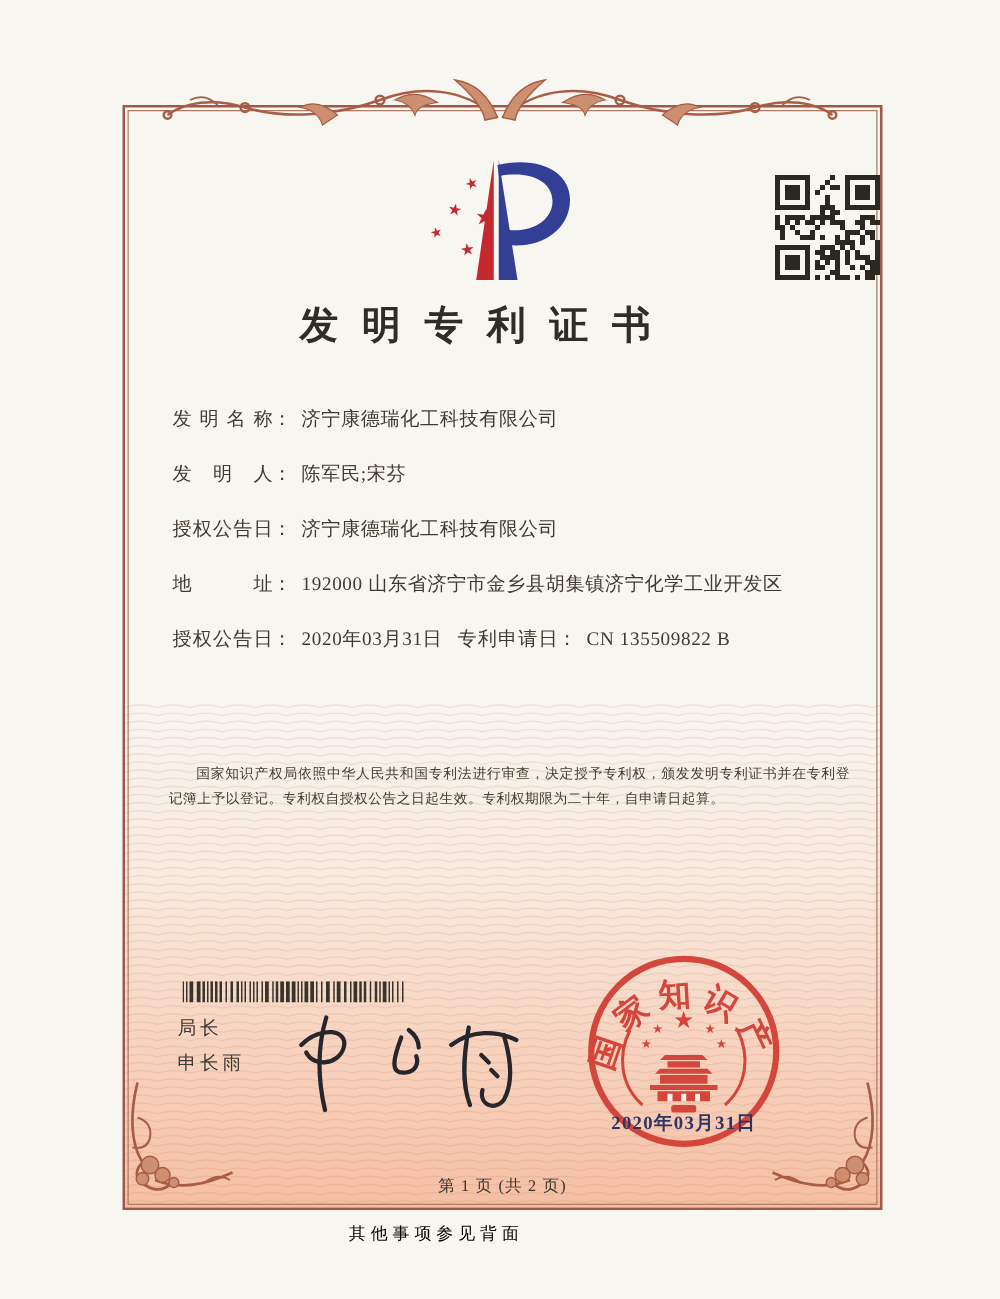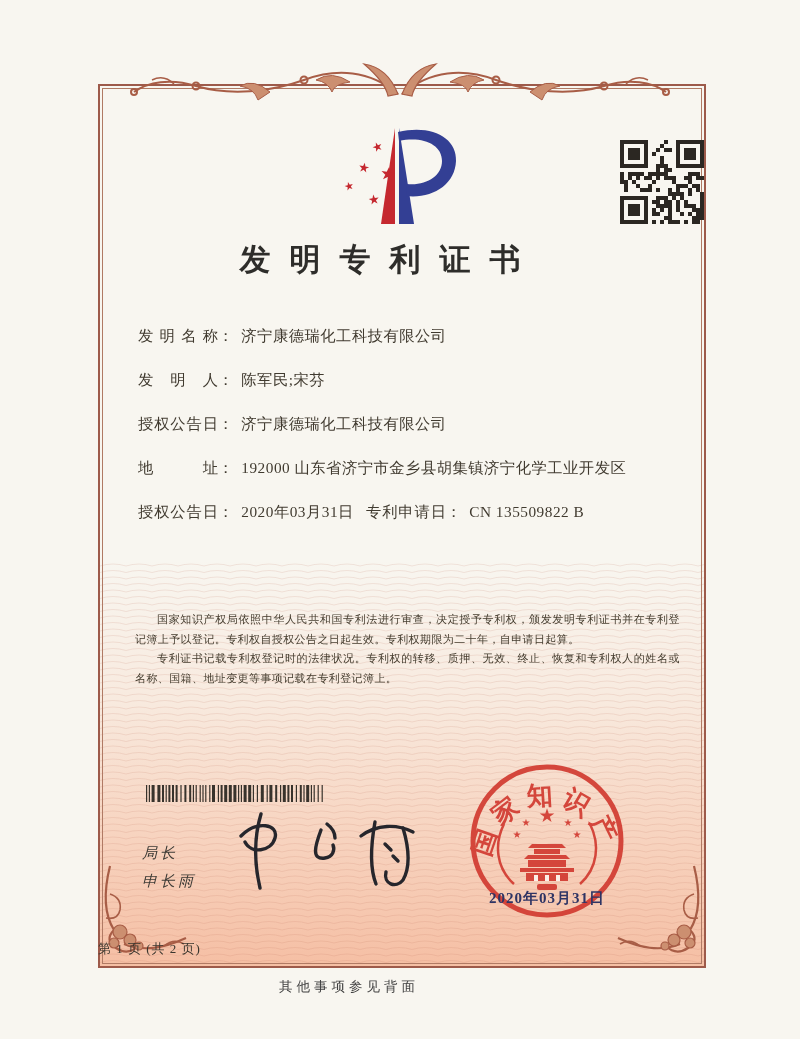--- a/index.html
+++ b/index.html
@@ -51,30 +51,30 @@
   }
   .fields{left:138px;top:326px;width:540px;font-size:15.3px;color:#403a2f;}
   .frow{height:20px;line-height:20px;margin-bottom:24px;white-space:nowrap;}
   .f-label{display:inline-block;width:80px;text-align:justify;text-align-last:justify;vertical-align:top;}
   .f-colon{display:inline-block;margin-right:8px;}
   .f-value{letter-spacing:0.5px;}
   .pair1{display:inline-block;width:228px;}
   .paras{left:135px;top:610px;width:545px;font-size:11px;line-height:1.78;color:#443c2e;text-align:justify;}
   .paras p{text-indent:2em;letter-spacing:0.4px;}
   .barcode{left:146px;top:785px;}
-  .officer{left:142px;top:839px;font-size:15px;letter-spacing:3px;color:#3c3a35;line-height:28px;font-style:italic;}
+  .officer{left:142px;top:809px;font-size:15px;letter-spacing:3px;color:#3c3a35;line-height:28px;}
   .signature{left:225px;top:800px;}
   .seal{left:468px;top:762px;opacity:0.93;}
   .seal-date{
     left:468px;top:889px;width:158px;text-align:center;
     font-size:15px;font-weight:bold;color:#2e3464;letter-spacing:1px;
     z-index:6;
   }
-  .page-info{left:98px;top:940px;width:608px;text-align:left;font-size:13px;letter-spacing:1px;color:#3a362e;}
-  .footer-note{left:0;top:978px;width:698px;text-align:center;font-size:13.5px;letter-spacing:4px;color:#404040;}
+  .page-info{left:98px;top:940px;width:608px;text-align:center;font-size:13px;letter-spacing:1px;color:#3a362e;}
+  .footer-note{left:0;top:978px;width:698px;text-align:center;font-size:13.5px;letter-spacing:4px;color:#000000;}
 </style>
 </head>
 <body>
 
 <div class="page">
 
   <div class="grad"></div>
   <svg class="waves" id="waves" width="604" height="406">
       <path d="M0 6.0 q13 -4 26 0 q13 -4 26 0 q13 -4 26 0 q13 -4 26 0 q13 -4 26 0 q13 -4 26 0 q13 -4 26 0 q13 -4 26 0 q13 -4 26 0 q13 -4 26 0 q13 -4 26 0 q13 -4 26 0 q13 -4 26 0 q13 -4 26 0 q13 -4 26 0 q13 -4 26 0 q13 -4 26 0 q13 -4 26 0 q13 -4 26 0 q13 -4 26 0 q13 -4 26 0 q13 -4 26 0 q13 -4 26 0 q13 -4 26 0" fill="none" stroke="rgba(190,110,85,0.15)" stroke-width="1"></path>
       <path d="M0 12.5 q13 -4 26 0 q13 -4 26 0 q13 -4 26 0 q13 -4 26 0 q13 -4 26 0 q13 -4 26 0 q13 -4 26 0 q13 -4 26 0 q13 -4 26 0 q13 -4 26 0 q13 -4 26 0 q13 -4 26 0 q13 -4 26 0 q13 -4 26 0 q13 -4 26 0 q13 -4 26 0 q13 -4 26 0 q13 -4 26 0 q13 -4 26 0 q13 -4 26 0 q13 -4 26 0 q13 -4 26 0 q13 -4 26 0 q13 -4 26 0" fill="none" stroke="rgba(190,110,85,0.15)" stroke-width="1"></path>
@@ -343,21 +343,20 @@
     <div class="frow">
       <span class="f-label">地址</span><span class="f-colon">：</span><span class="f-value">192000 山东省济宁市金乡县胡集镇济宁化学工业开发区</span>
     </div>
     <div class="frow">
       <span class="pair1"><span class="f-label">授权公告日</span><span class="f-colon">：</span><span class="f-value">2020年03月31日</span></span><span><span class="f-label">专利申请日</span><span class="f-colon">：</span><span class="f-value">CN 135509822 B</span></span>
     </div>
   </div>
 
   <div class="content paras" style="position:absolute">
     <p>国家知识产权局依照中华人民共和国专利法进行审查，决定授予专利权，颁发发明专利证书并在专利登记簿上予以登记。专利权自授权公告之日起生效。专利权期限为二十年，自申请日起算。</p>
-    <p>专利证书记载专利权登记时的法律状况。专利权的转移、质押、无效、终止、恢复和专利权人的姓名或名称、国籍、地址变更等事项记载在专利登记簿上。</p>
   </div>
 
   <svg class="content barcode" style="position:absolute" id="barcode" width="180" height="17">
       <rect x="0.0" y="0" width="1.2" height="17" fill="#38332c"></rect>
       <rect x="2.8" y="0" width="1.2" height="17" fill="#38332c"></rect>
       <rect x="5.6" y="0" width="3" height="17" fill="#38332c"></rect>
       <rect x="11.4" y="0" width="3" height="17" fill="#38332c"></rect>
       <rect x="16.0" y="0" width="2" height="17" fill="#38332c"></rect>
       <rect x="19.6" y="0" width="1.2" height="17" fill="#38332c"></rect>
       <rect x="22.4" y="0" width="2" height="17" fill="#38332c"></rect>

